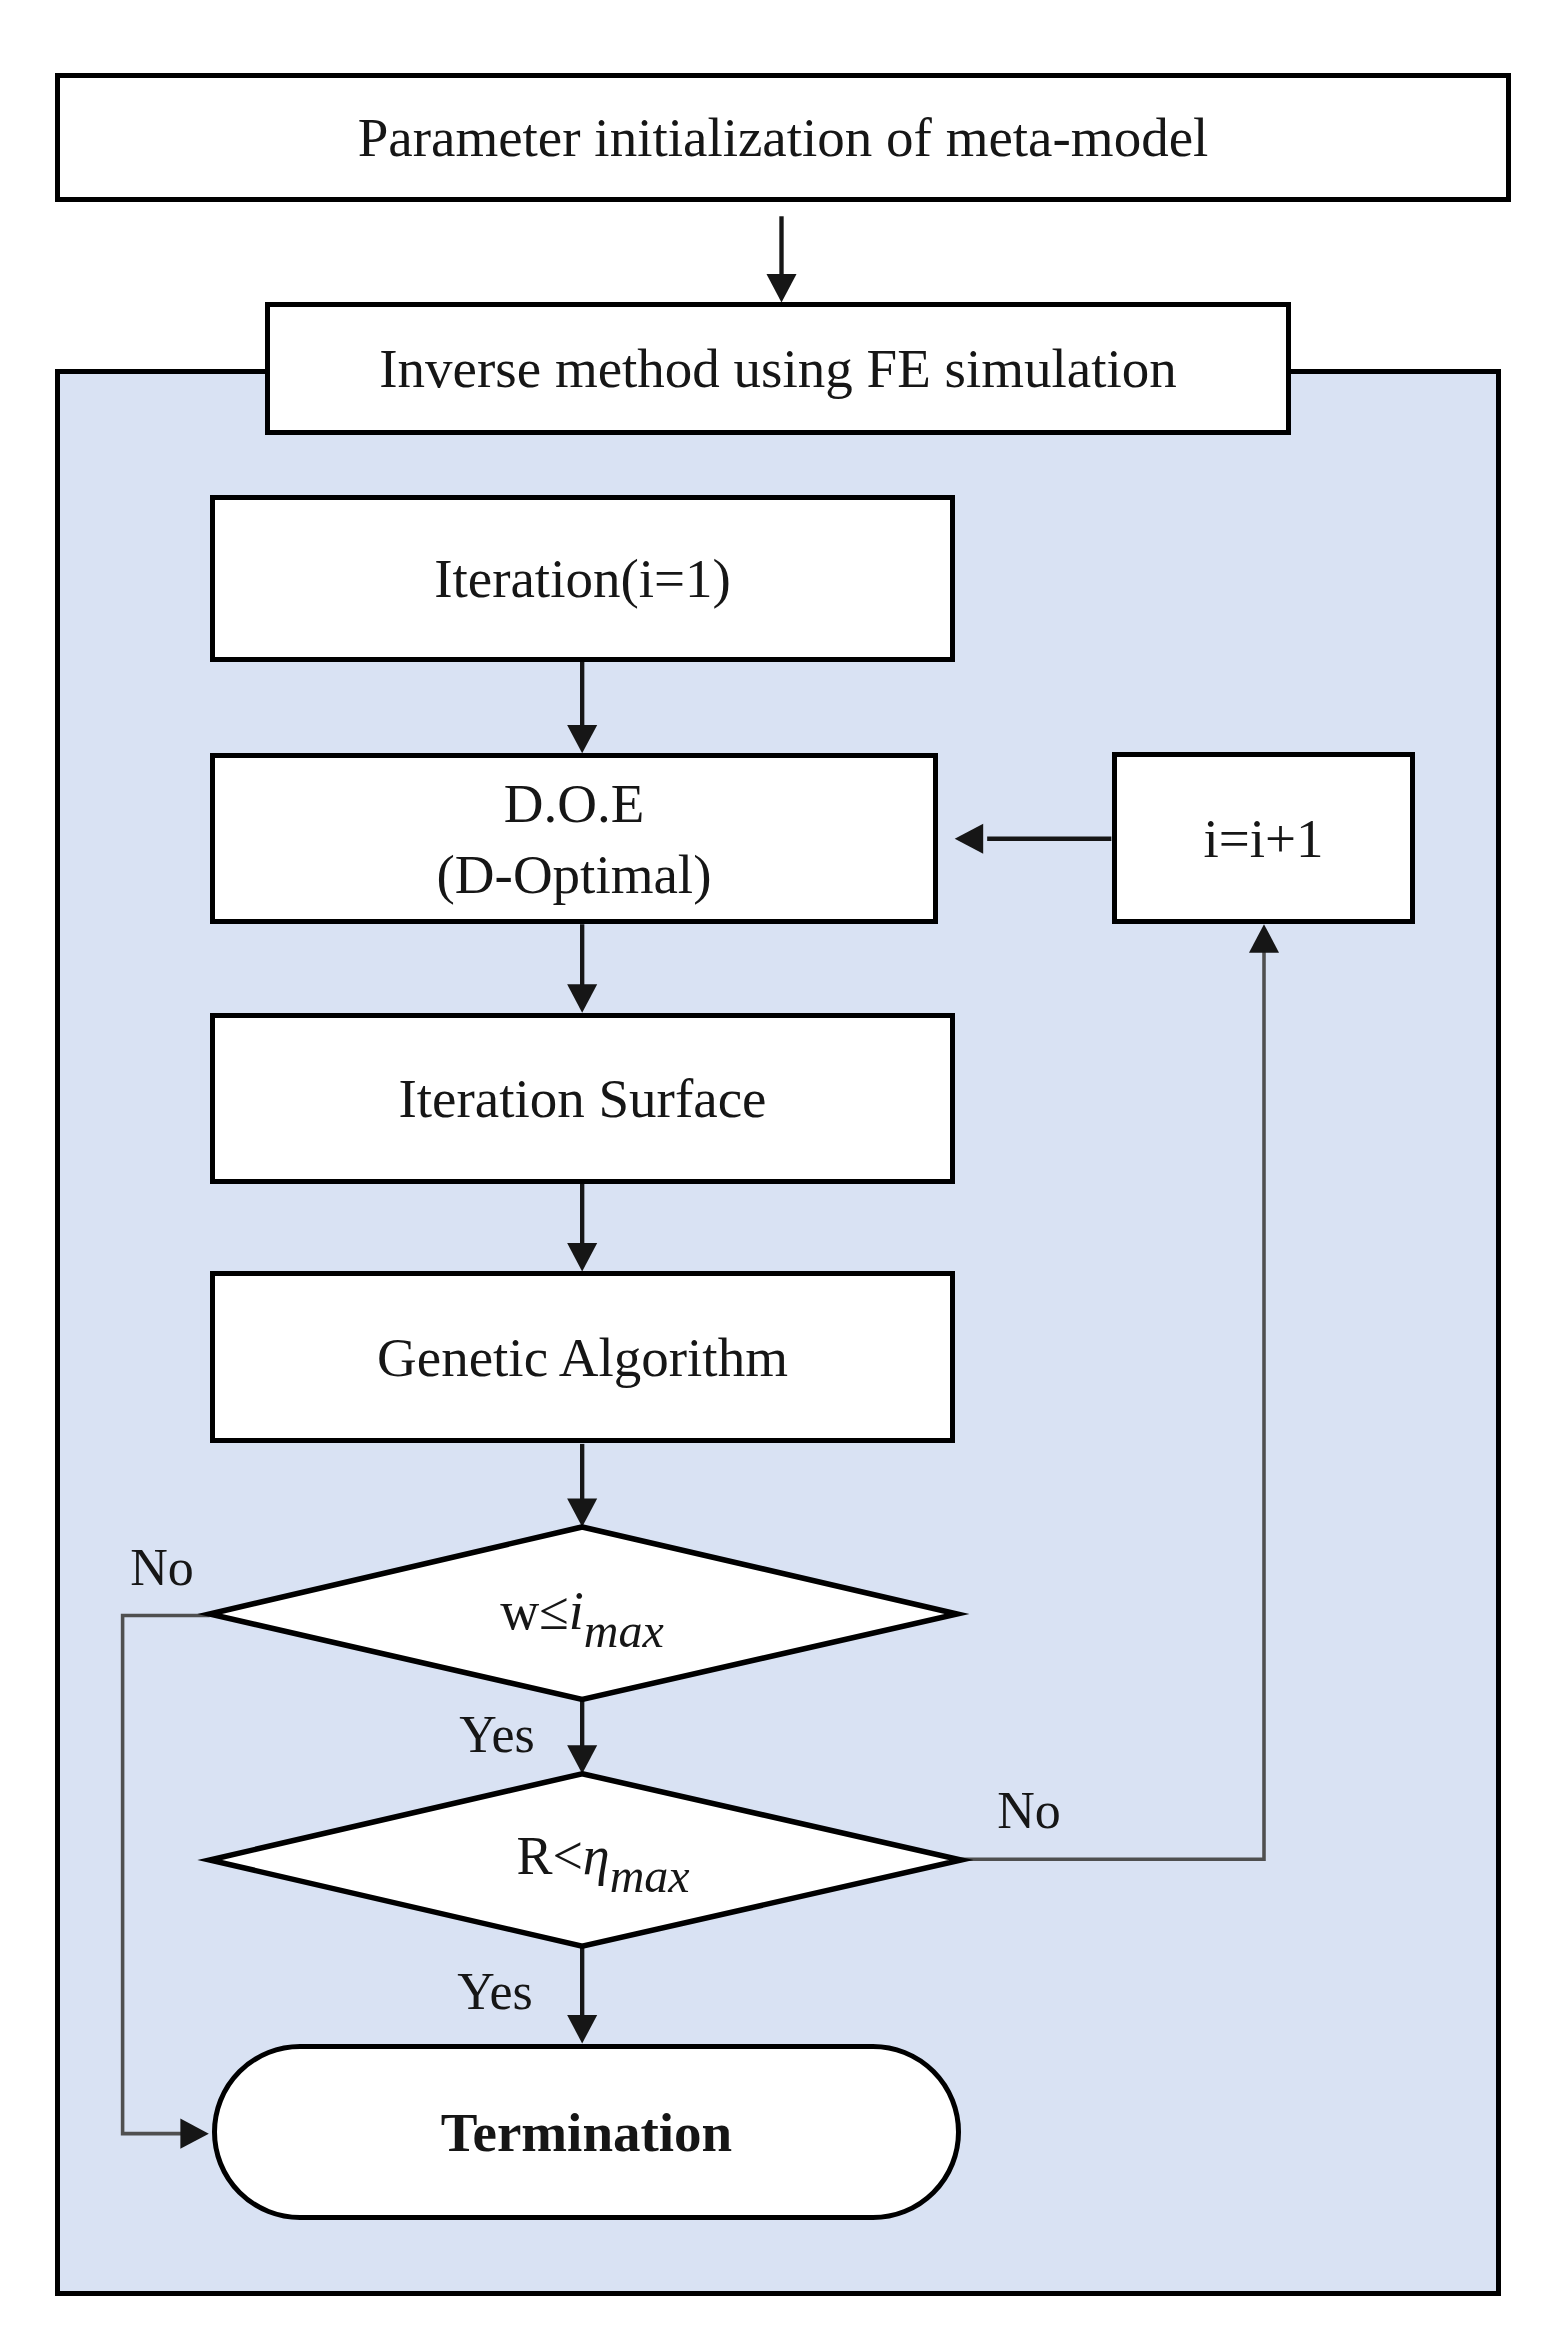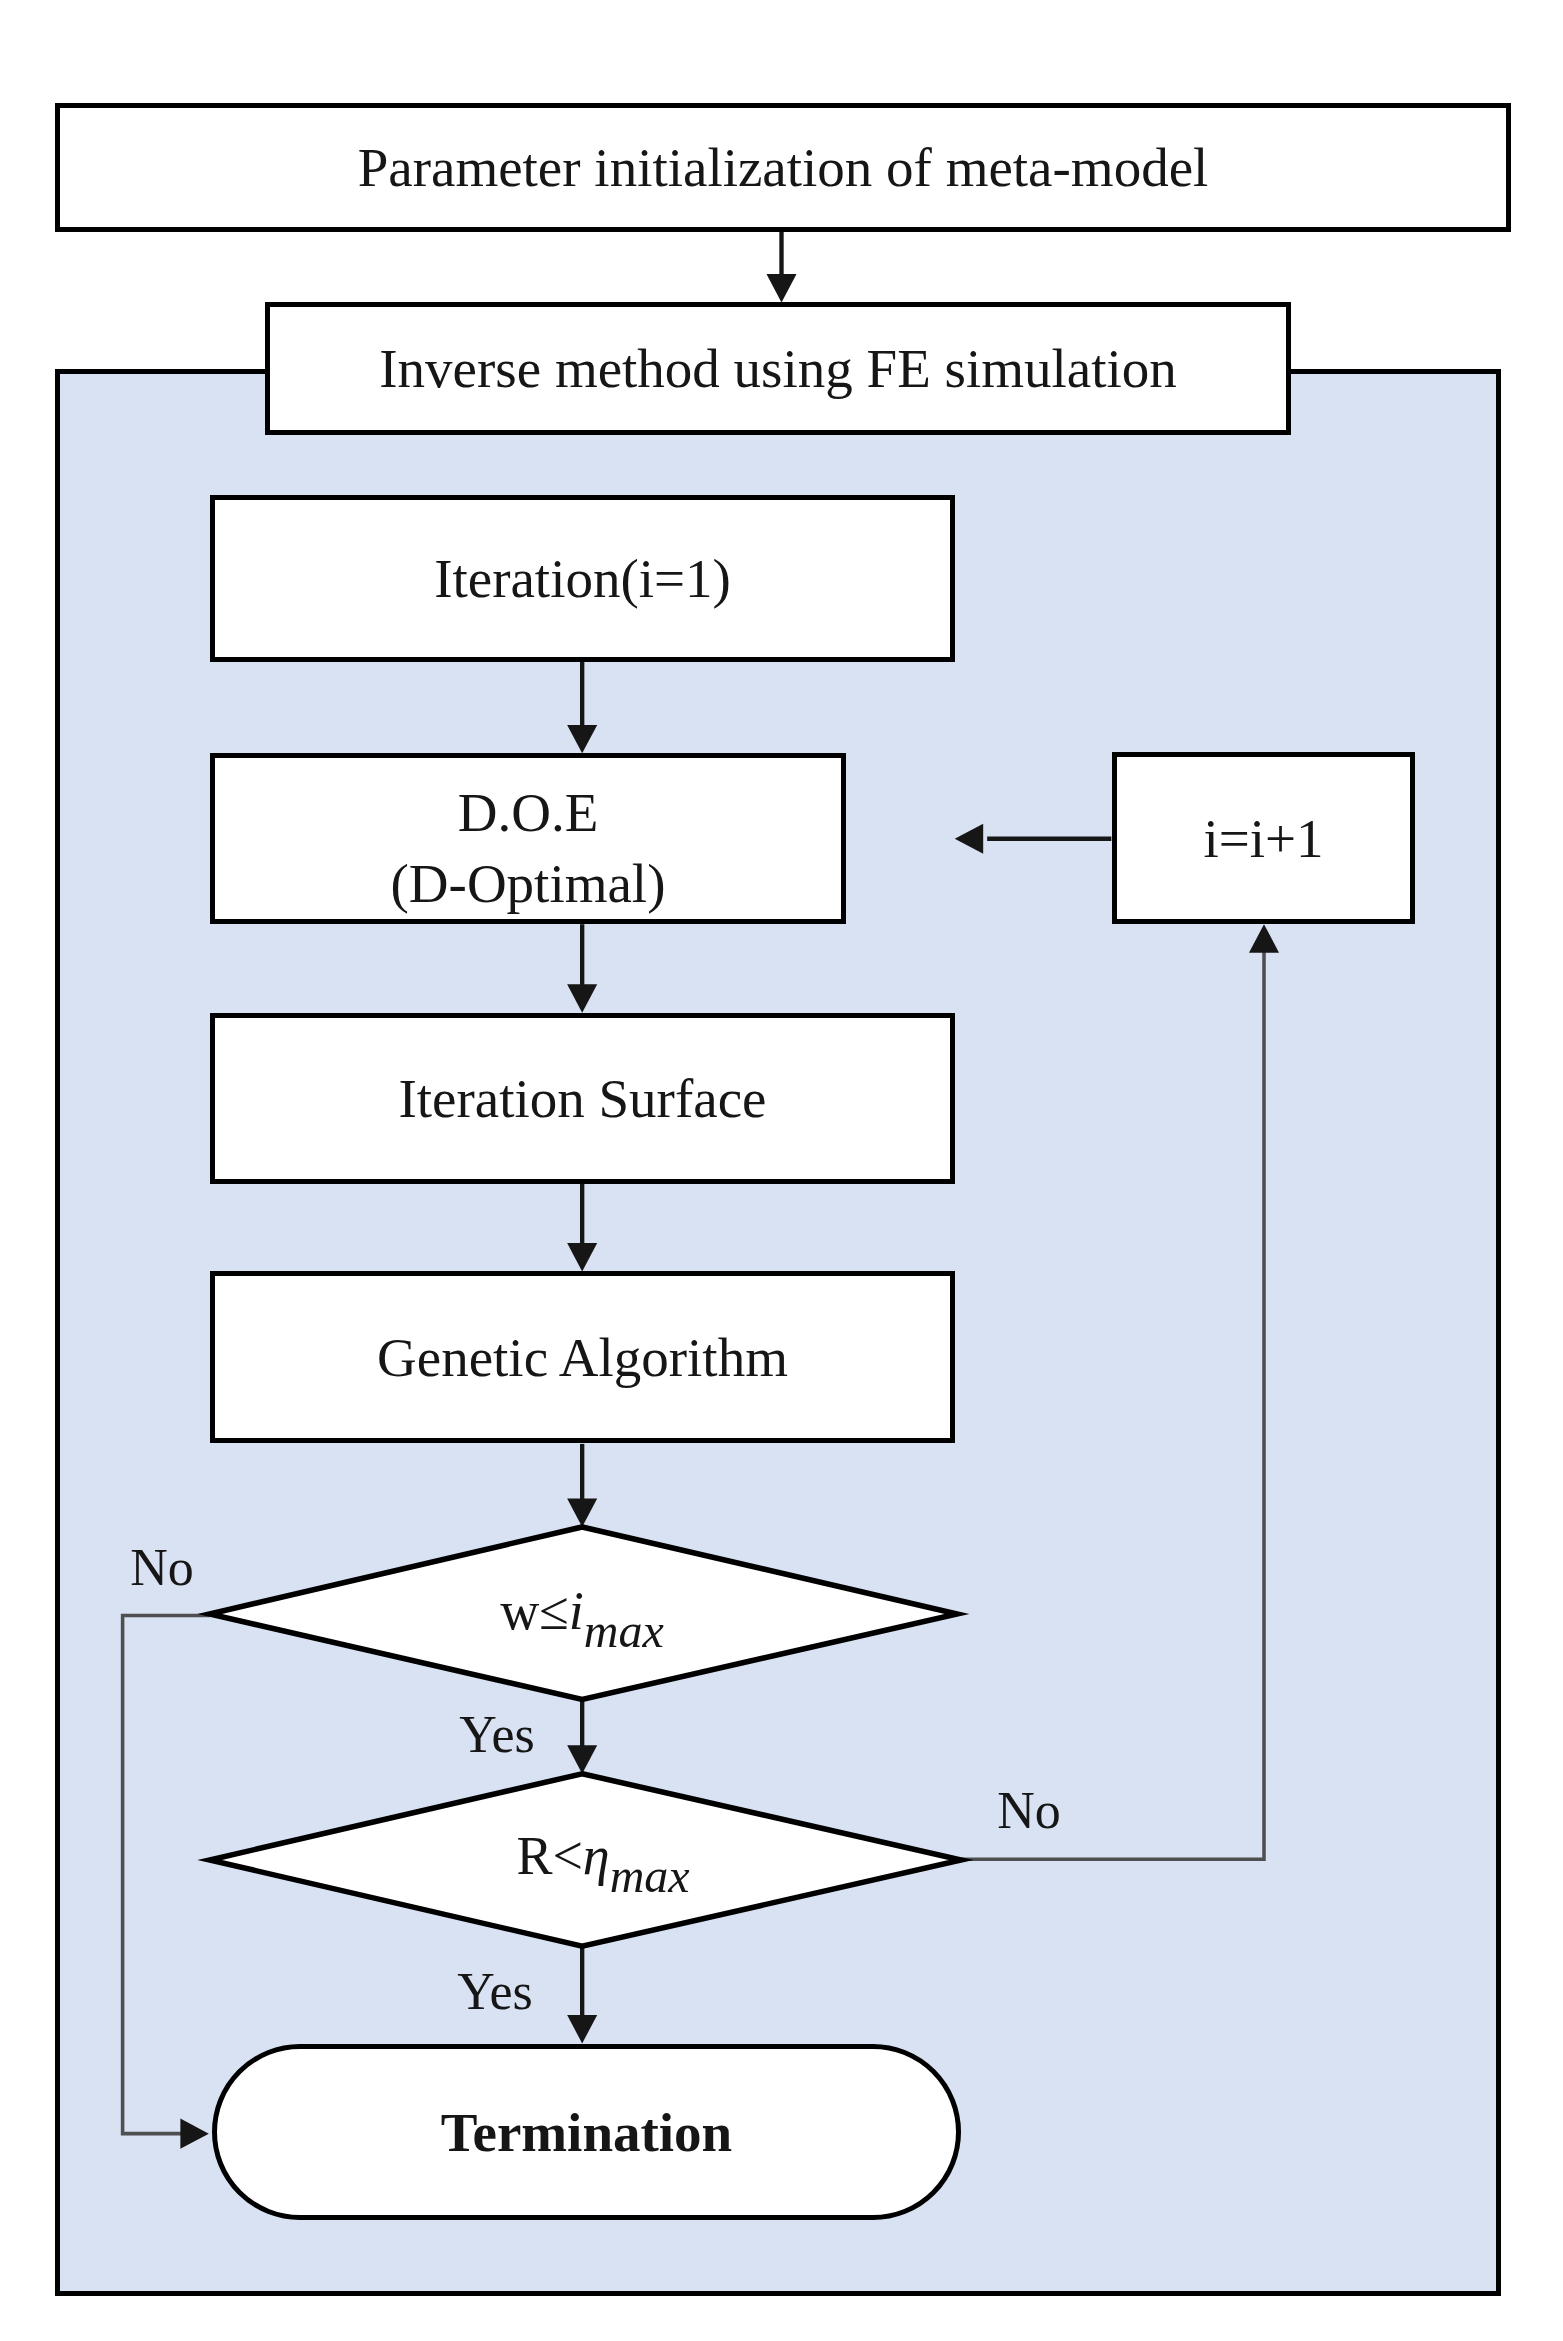--- a/index.html
+++ b/index.html
@@ -111,33 +111,33 @@
       <path class="head" d="M264,2697 L228,2678 L228,2716 Z"></path>
     </g>
     <g>
       <path class="loop" d="M1215,2350 L1598,2350 L1598,1200"></path>
       <path class="head" d="M1598,1168 L1579,1204 L1617,1204 Z"></path>
     </g>
     <polygon class="diamond" points="736,1930 1210,2040 736,2148 265,2040"></polygon>
     <polygon class="diamond" points="736,2242 1215,2351 736,2460 265,2351"></polygon>
   </svg>
 
-  <div class="node" style="left:55px;top:103px;width:1456px;height:129px;">
+  <div class="node" style="left:55px;top:73px;width:1456px;height:129px;">
     <span>Parameter initialization of meta-model</span>
   </div>
 
   <div class="node" style="left:265px;top:302px;width:1026px;height:133px;">
     <span>Inverse method using FE simulation</span>
   </div>
 
   <div class="node" style="left:210px;top:495px;width:745px;height:167px;">
     <span>Iteration(i=1)</span>
   </div>
 
-  <div class="node" style="left:210px;top:753px;width:636px;height:171px;align-items:flex-end;">
+  <div class="node" style="left:210px;top:753px;width:728px;height:171px;">
     <span class="two-line">
       <span style="display:block">D.O.E</span>
       <span style="display:block">(D-Optimal)</span>
     </span>
   </div>
 
   <div class="node" style="left:1112px;top:752px;width:303px;height:172px;">
     <span>i=i+1</span>
   </div>
 

